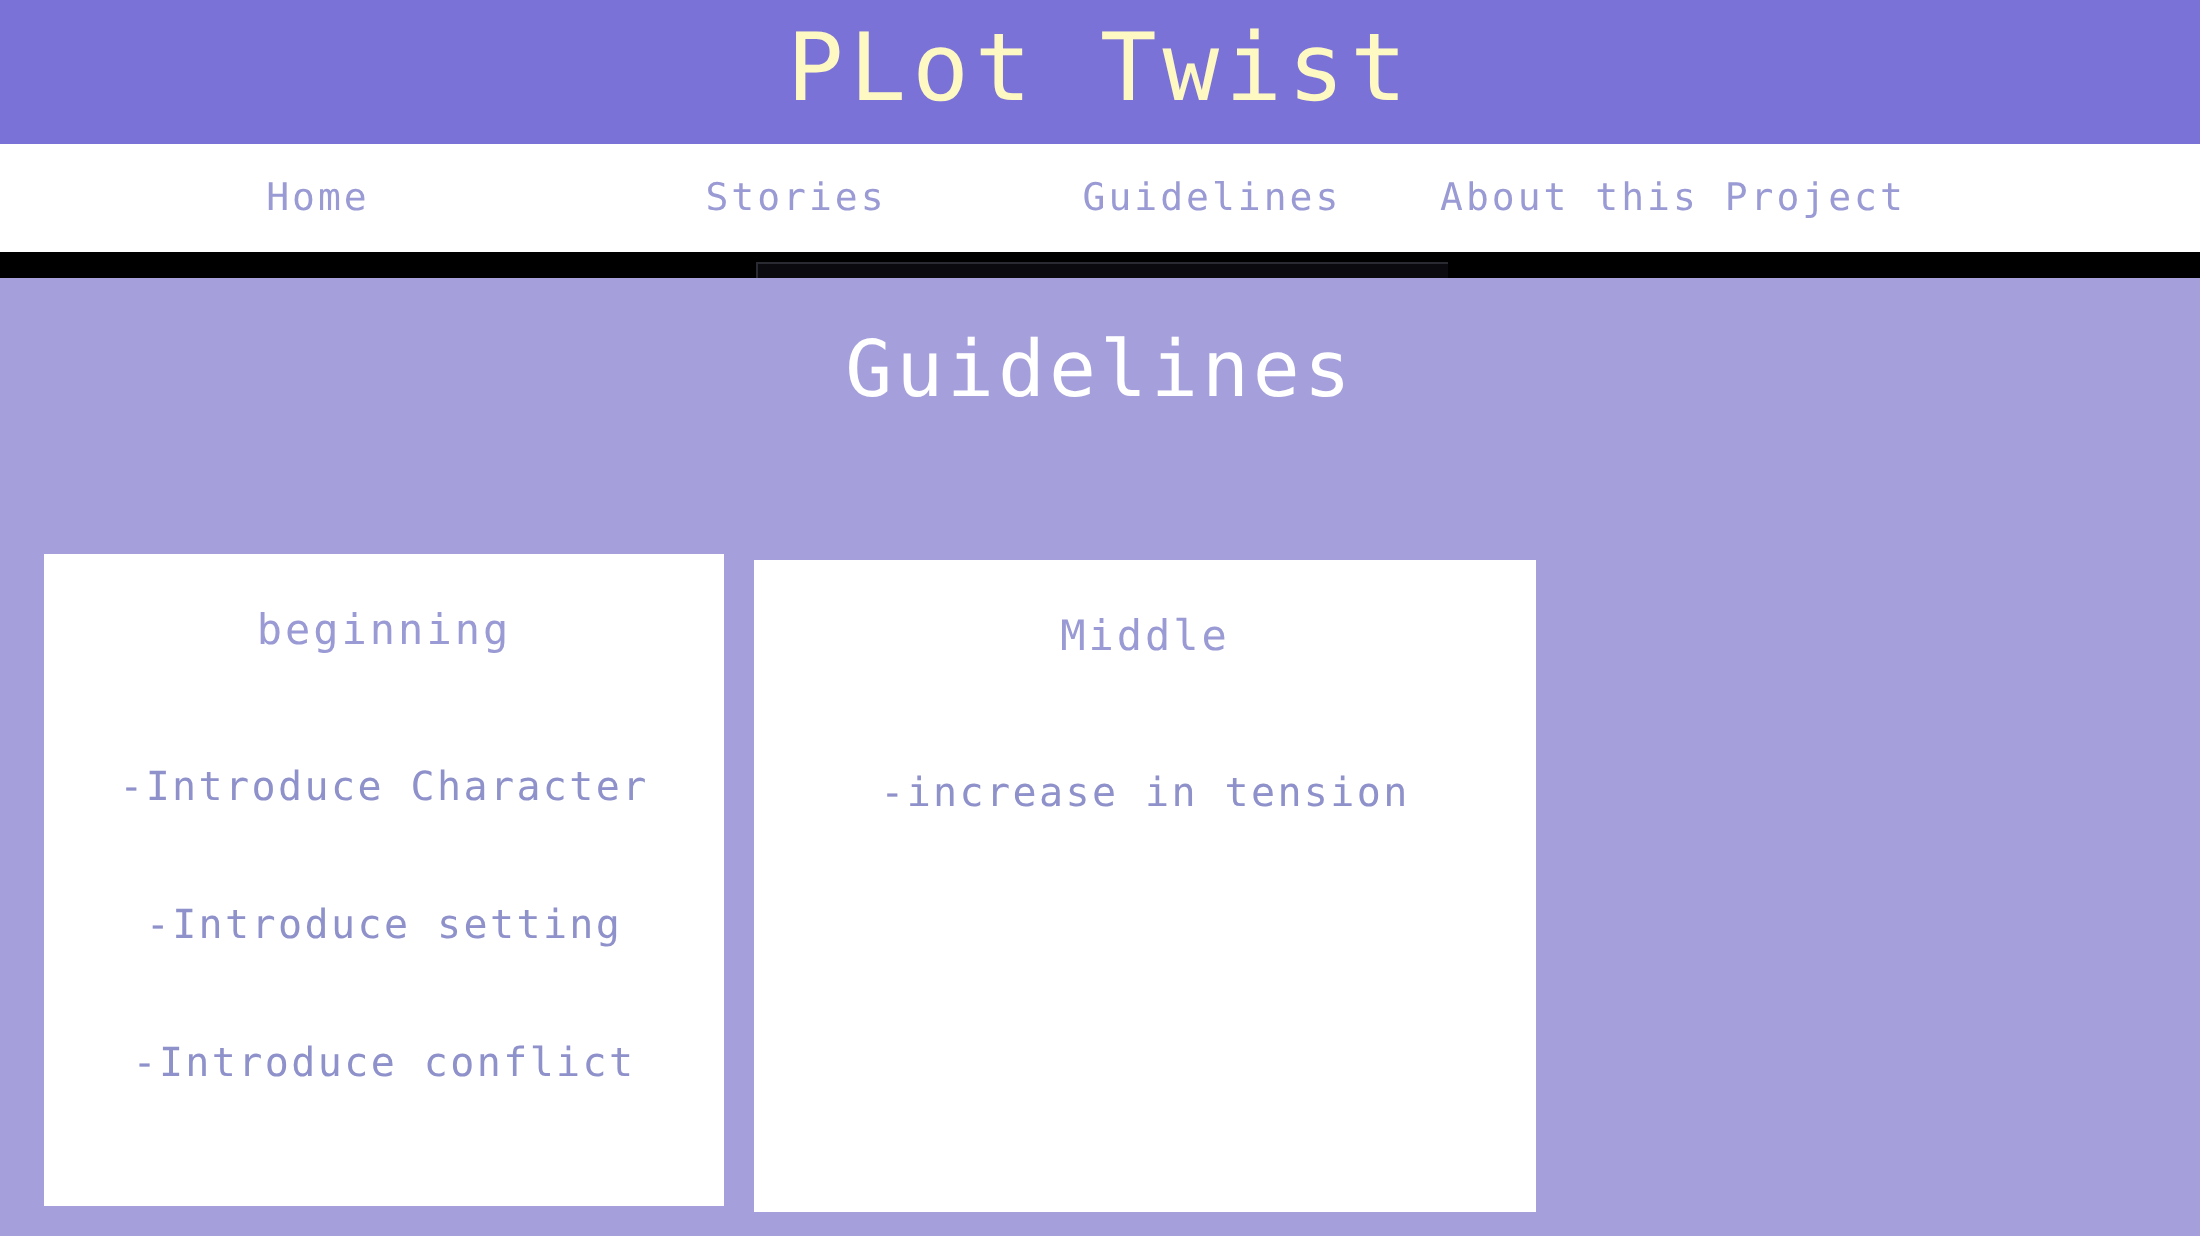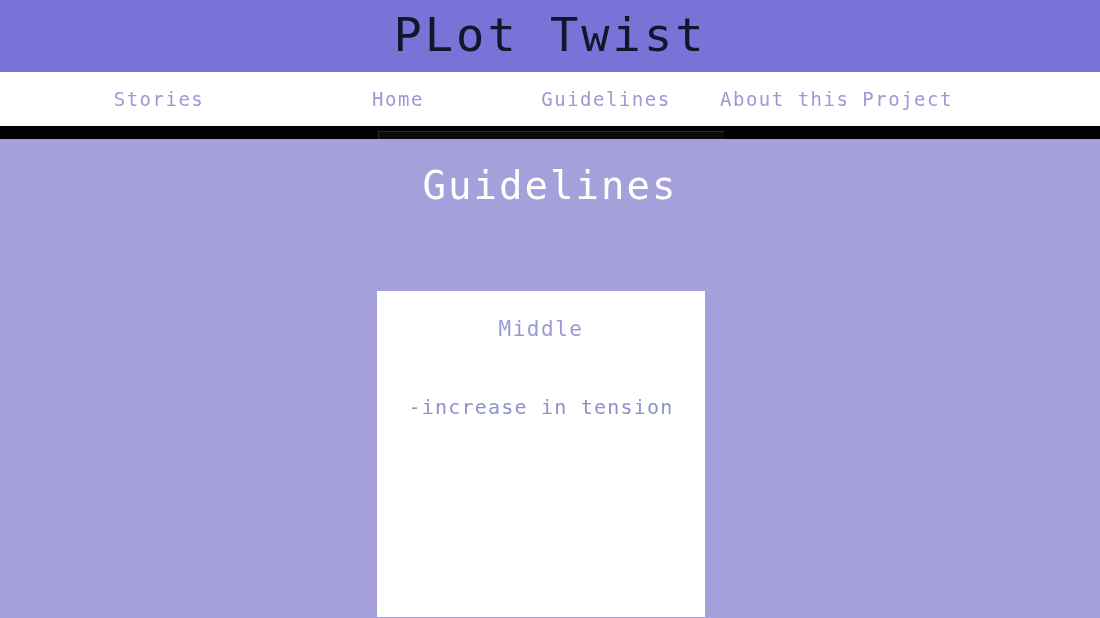--- a/index.html
+++ b/index.html
@@ -16,21 +16,21 @@
 
   
   .site-banner {
     height: 72px;
     background: #7b72d8;
     display: flex;
     align-items: center;
     justify-content: center;
   }
   .site-title {
-    color: #0f172a;
+    color: #fef9c3;
     font-family: "DejaVu Sans Mono", "Liberation Mono", monospace;
     font-size: 47px;
     line-height: 1;
     letter-spacing: 3px;
     font-weight: 400;
     margin: 0;
     padding-bottom: 4px;
   }
 
   
@@ -111,21 +111,21 @@
     width: 1100px;
     height: 340px;
   }
   .card {
     position: absolute;
     background: #ffffff;
     box-sizing: border-box;
     padding-top: 26px;
   }
   .card-1 { left: 22px;  top: 2px; width: 340px; height: 326px; }
-  .card-2 { left: 377px; top: 16px; width: 328px; height: 326px; }
+  .card-2 { left: 377px; top: 5px; width: 391px; height: 326px; }
   .card-3 { left: 743px; top: 0px; width: 340px; height: 327px; }
 
   .card-title {
     margin: 0;
     text-align: center;
     color: #9a9ad4;
     font-family: "DejaVu Sans Mono", "Liberation Mono", monospace;
     font-size: 21px;
     font-weight: 400;
     letter-spacing: 1.5px;
@@ -160,43 +160,51 @@
 </head>
 <body>
 
 <header class="site-banner">
   <h1 class="site-title">PLot Twist</h1>
 </header>
 
 <nav class="nav-strip">
   <ul class="nav-list">
     <li class="nav-item">
+      <a class="nav-link" href="#">Home</a>
+    </li>
+    <li class="nav-item">
       <a class="nav-link" href="#">Stories</a>
-    </li>
-    <li class="nav-item">
-      <a class="nav-link" href="#">Home</a>
     </li>
     <li class="nav-item">
       <a class="nav-link" href="#">Guidelines</a>
     </li>
     <li class="nav-item">
       <a class="nav-link" href="#">About this Project</a>
     </li>
   </ul>
 </nav>
 
 <div class="black-bar">
   <div class="black-bar-divider"></div>
 </div>
 
 <main class="content">
   <h2 class="page-heading">Guidelines</h2>
 
   <section class="cards-row">
 
+    <article class="card card-1">
+      <h3 class="card-title">beginning</h3>
+      <ul class="card-points">
+        <li class="card-point">-Introduce Character</li>
+        <li class="card-point">-Introduce setting</li>
+        <li class="card-point">-Introduce conflict</li>
+      </ul>
+    </article>
 
     <article class="card card-2">
       <h3 class="card-title">Middle</h3>
       <ul class="card-points">
         <li class="card-point">-increase in tension</li>
       </ul>
     </article>
 
 
   </section>

